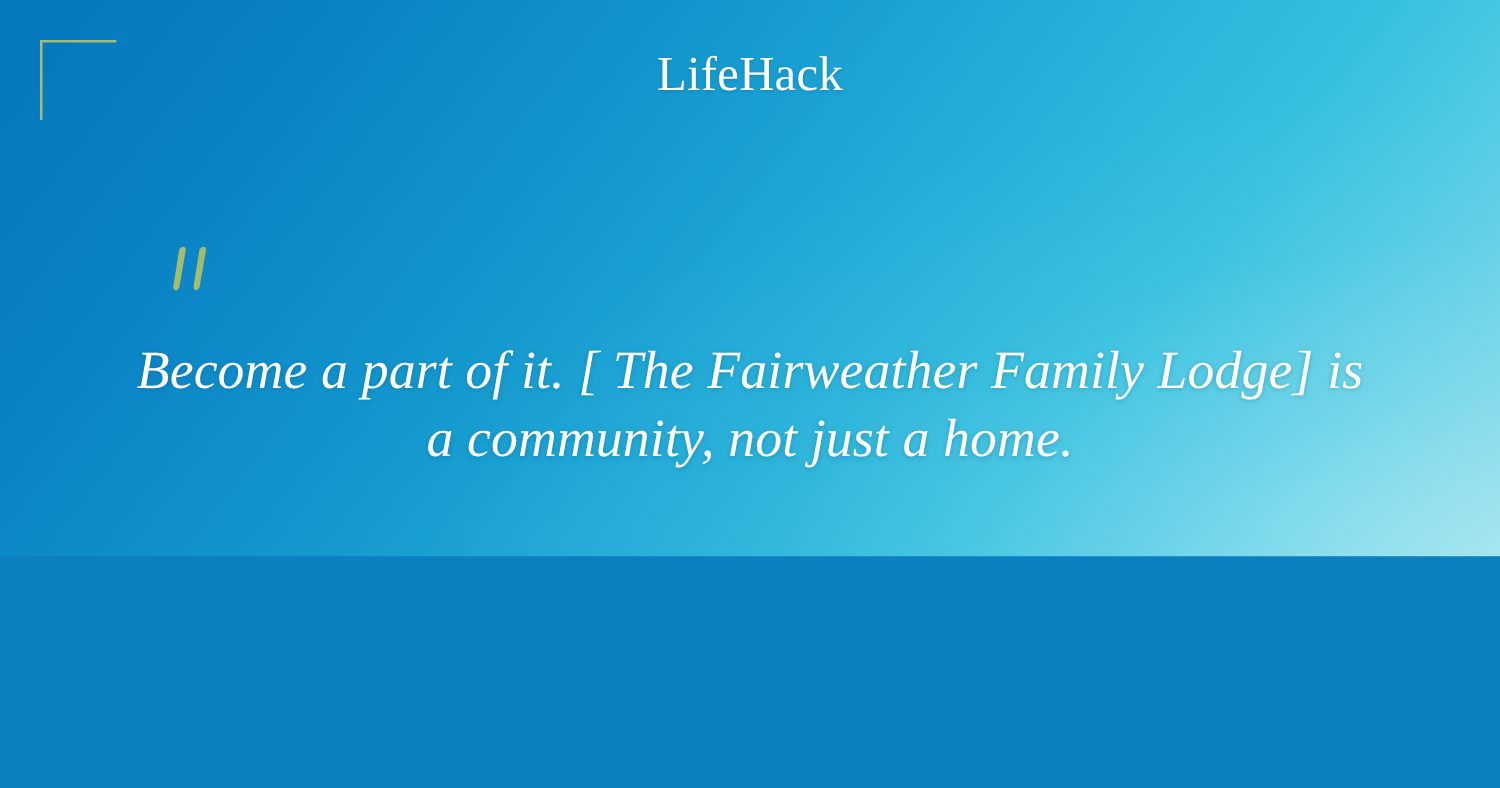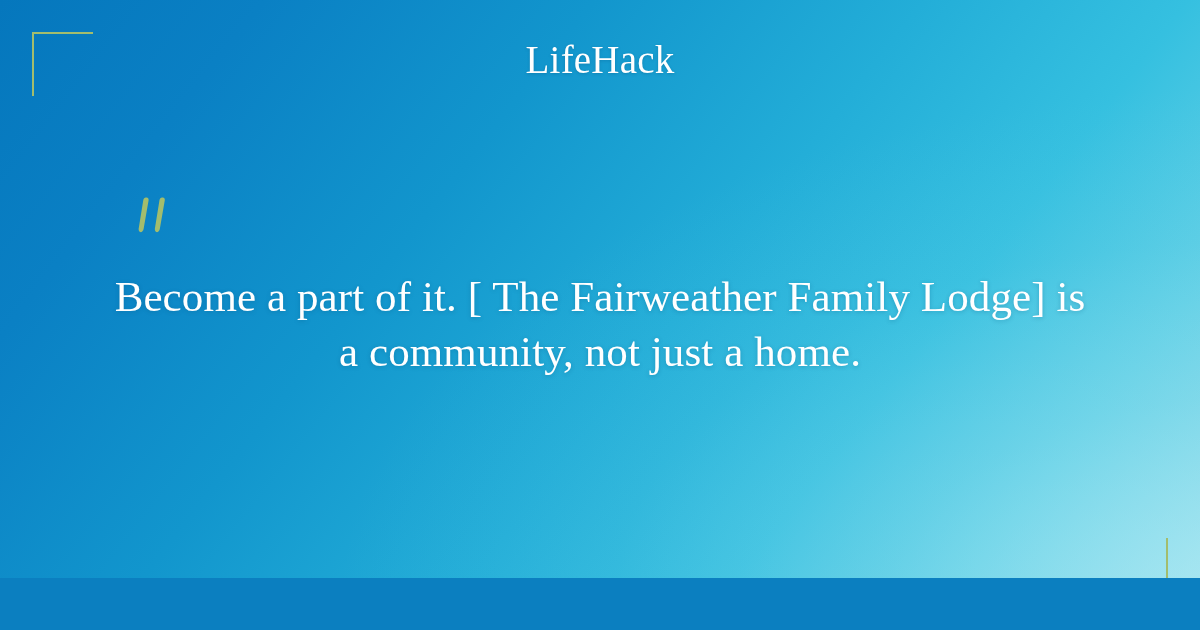--- a/index.html
+++ b/index.html
@@ -11,21 +11,21 @@
   }
 
   body {
     font-family: "Liberation Serif", serif;
     background: #0b7fc0;
   }
 
   .card {
     position: relative;
     width: 1200px;
-    height: 578px;
+    height: 445px;
     overflow: hidden;
     background:
       linear-gradient(128deg,
         #0577bd 0%,
         #0a80c4 16%,
         #1296cd 36%,
         #23aed8 56%,
         #35c0e0 72%,
         #5fd0e6 86%,
         #8fdcea 100%);
@@ -98,20 +98,21 @@
 
   .quote-mark svg { display: block; }
 
   .quote-text {
     position: absolute;
     left: 100px;
     top: 74px;
     width: 1000px;
     color: #ffffff;
     font-family: "Liberation Serif", serif;
+    font-style: italic;
     font-weight: 400;
     font-size: 43px;
     line-height: 1.27;
     text-align: center;
     letter-spacing: 0.1px;
     text-shadow: 0 1px 4px rgba(4, 82, 125, 0.30);
   }
 </style>
 </head>
 <body>

